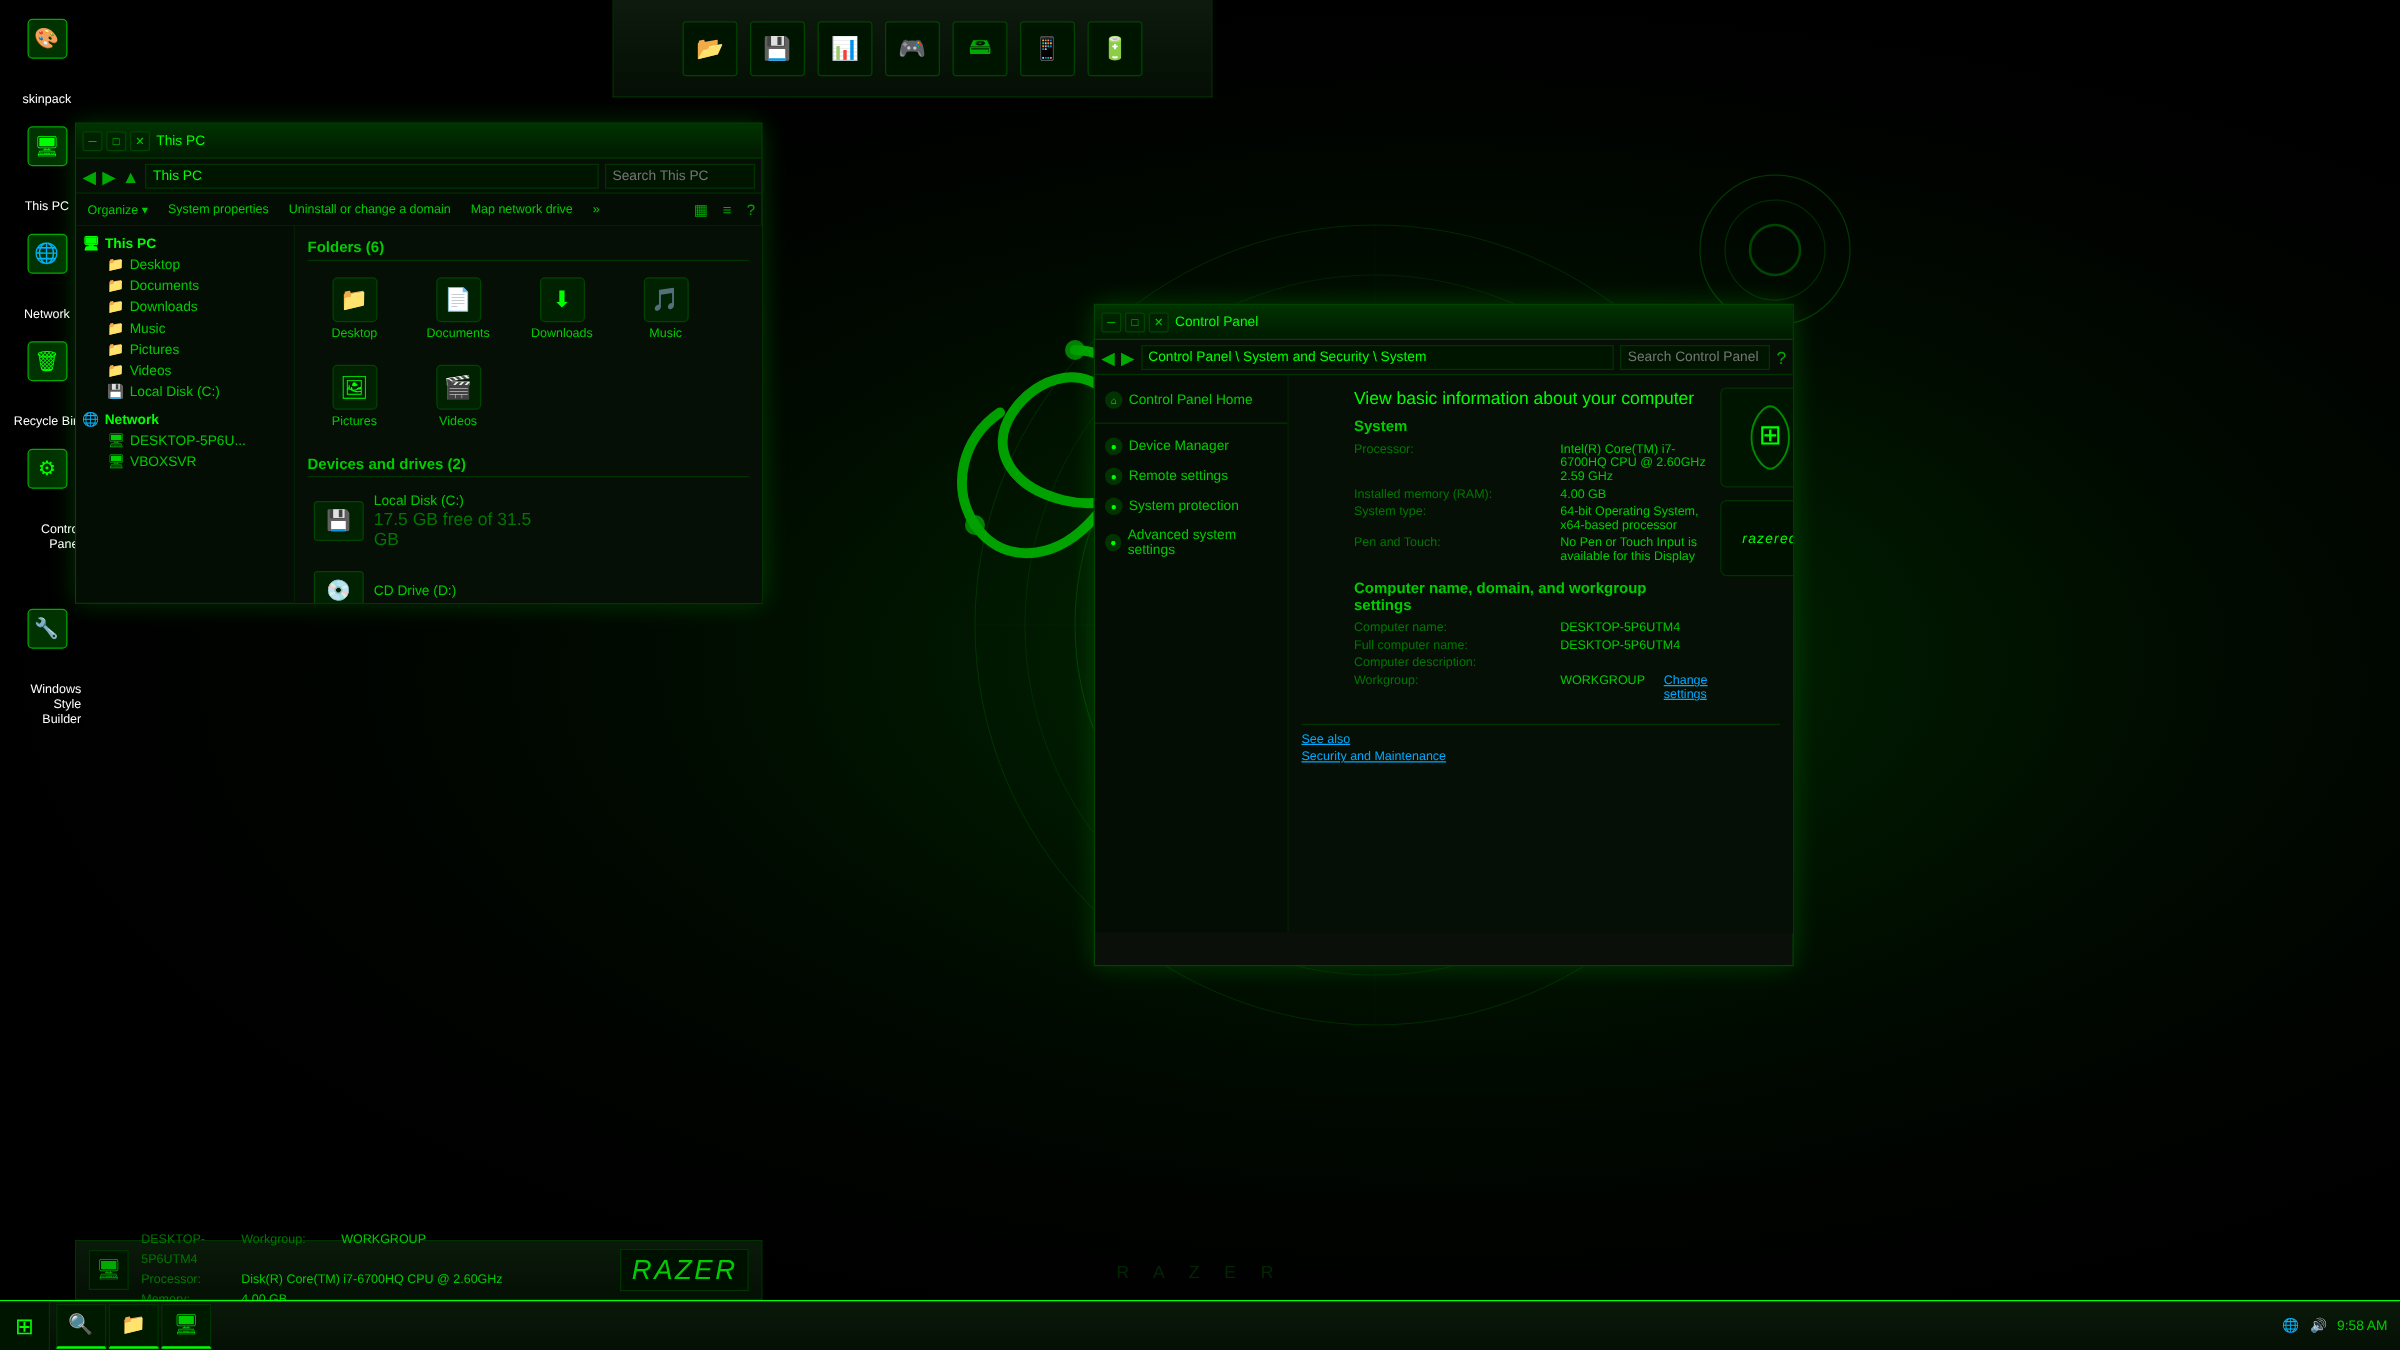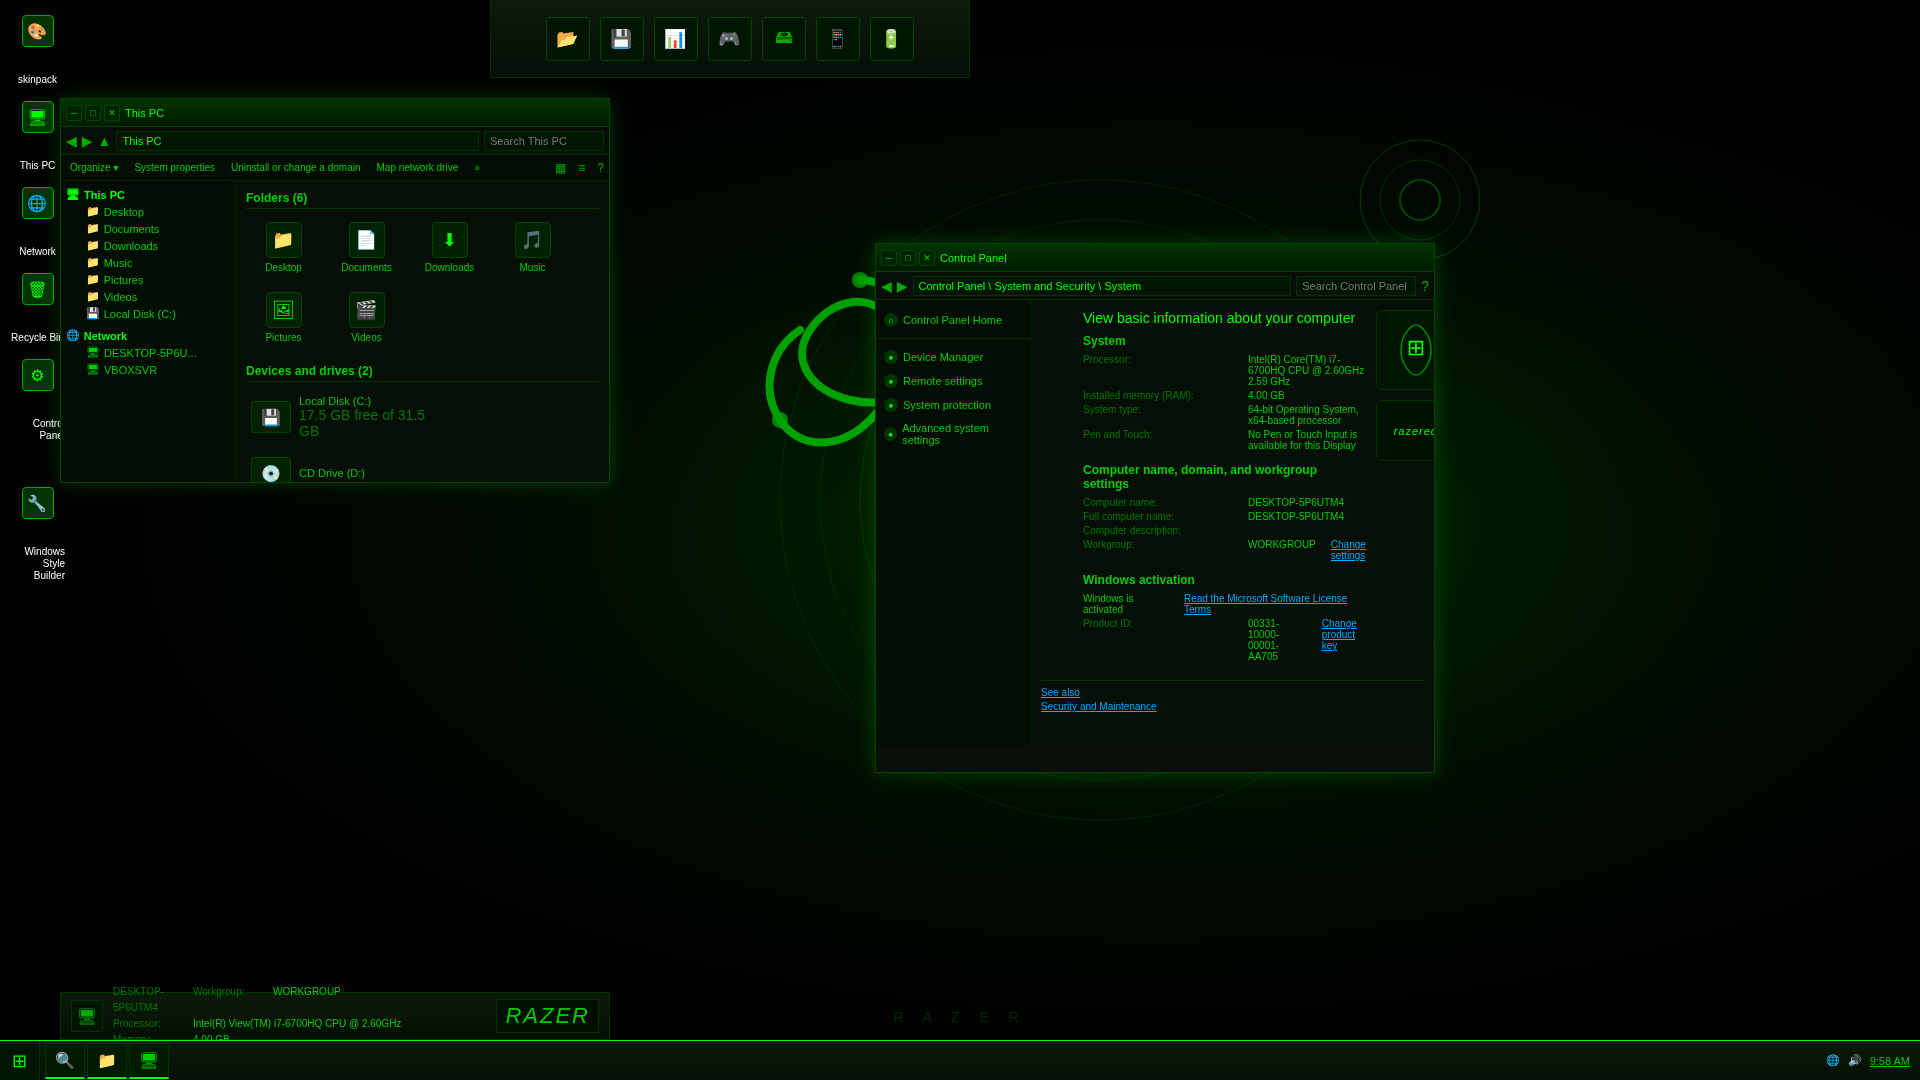--- a/index.html
+++ b/index.html
@@ -800,21 +800,21 @@
   <div class="computer-info-bar">
     <div class="pc-icon-small">🖥</div>
     <div class="pc-info">
       <div class="pc-info-row">
         <span class="pc-info-key">DESKTOP-5P6UTM4</span>
         <span class="pc-info-key">Workgroup:</span>
         <span class="pc-info-val">WORKGROUP</span>
       </div>
       <div class="pc-info-row">
         <span class="pc-info-key">Processor:</span>
-        <span class="pc-info-val">Intel(R) View(TM) i7-6700HQ CPU @ 2.60GHz</span>
+        <span class="pc-info-val">Disk(R) Core(TM) i7-6700HQ CPU @ 2.60GHz</span>
       </div>
       <div class="pc-info-row">
         <span class="pc-info-key">Memory:</span>
         <span class="pc-info-val">4.00 GB</span>
       </div>
     </div>
     <div class="razer-logo-bar">RAZER</div>
   </div>
 
   <div class="control-panel">
@@ -899,32 +899,20 @@
                 <span class="info-label">Computer description:</span>
                 <span class="info-value"></span>
               </div>
               <div class="info-row">
                 <span class="info-label">Workgroup:</span>
                 <span class="info-value">WORKGROUP</span>
                 <span class="change-settings-link" style="margin-left:10px;">Change settings</span>
               </div>
             </div>
 
-            <div class="info-section">
-              <div class="info-section-title">Windows activation</div>
-              <div class="info-row">
-                <span class="info-value">Windows is activated</span>
-                <span class="info-link" style="margin-left:8px;">Read the Microsoft Software License Terms</span>
-              </div>
-              <div class="info-row">
-                <span class="info-label">Product ID:</span>
-                <span class="info-value">00331-10000-00001-AA705</span>
-                <span class="info-link" style="margin-left:8px;">Change product key</span>
-              </div>
-            </div>
           </div>
 
           <div style="display:flex;flex-direction:column;align-items:center;gap:10px;margin-left:10px;">
             <div class="win-edition-badge">
               <svg width="60" height="60" viewBox="0 0 60 60">
                 <path d="M 30 5 C 35 5 45 15 45 30 C 45 45 35 55 30 55 C 25 55 15 45 15 30 C 15 15 25 5 30 5 Z" fill="none" stroke="#00ff00" stroke-width="1.5" opacity="0.5"></path>
                 <text x="30" y="35" text-anchor="middle" fill="#00ff00" font-size="22">⊞</text>
               </svg>
             </div>
             <div class="razer-logo-small">
@@ -956,17 +944,17 @@
       <div class="taskbar-app">
         <span class="taskbar-app-icon">📁</span>
       </div>
       <div class="taskbar-app">
         <span class="taskbar-app-icon">🖥</span>
       </div>
     </div>
     <div class="taskbar-right">
       <span style="cursor:pointer;">🌐</span>
       <span style="cursor:pointer;">🔊</span>
-      <span style="color:#00cc00;text-decoration:underline;">9:58 AM</span>
+      <span style="color:#00cc00;">9:58 AM</span>
     </div>
   </div>
 
 </div>
 
 </body></html>

